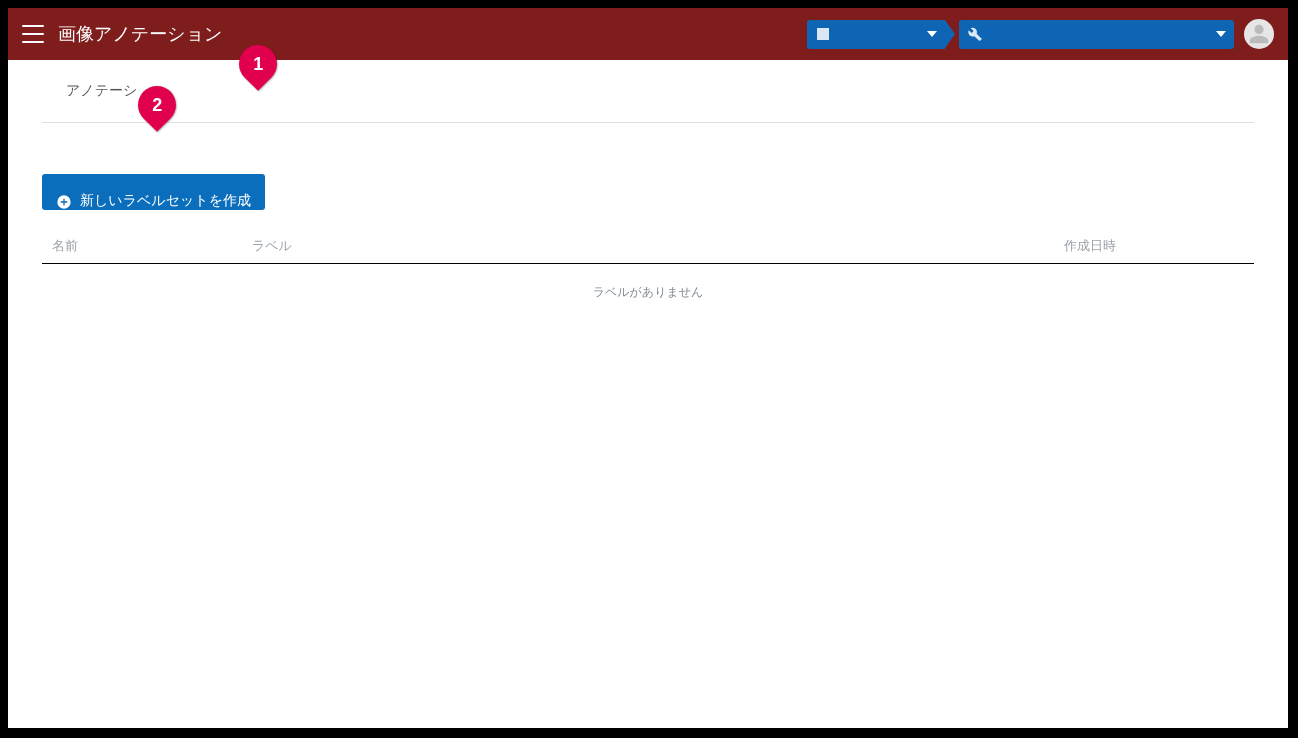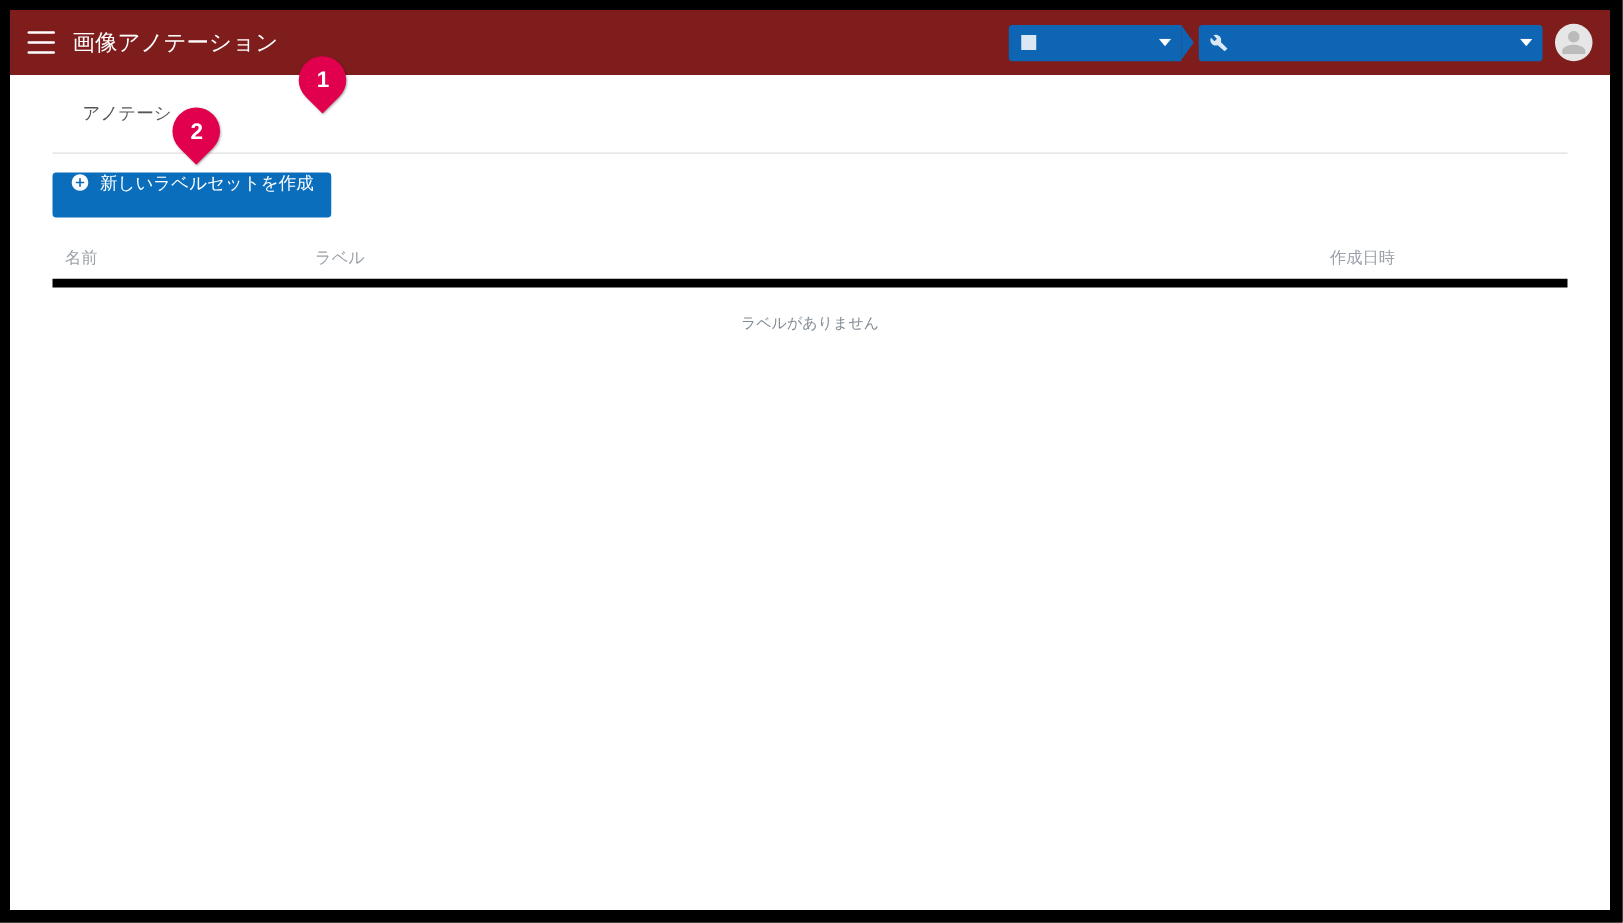--- a/index.html
+++ b/index.html
@@ -17,24 +17,24 @@
     .sel svg.icon { fill:#fff; opacity:0.85; margin-right:6px; }
     .sel svg.caret { fill:#fff; margin-left:auto; }
     .avatar { width:30px; height:30px; border-radius:50%; background:#e6e6e6; display:flex; align-items:center; justify-content:center; margin-left:10px; cursor:pointer; }
     .avatar svg { fill:#bbb; }
     .body { padding:0 34px; }
     .tabs { display:flex; height:63px; border-bottom:1px solid #e0e0e0;align-items:flex-end; }
     .tab { display:flex; align-items:center; padding:0 24px; height:100%; font-size:14px; color:#555; cursor:pointer; position:relative; }
     .tab.active { color:#0a6ebd; }
     .tab.active::after { content:""; position:absolute; left:0; right:0; bottom:-1px; height:2px; background:#0a6ebd; }
     .toolbar { padding:15px 0; }
-    .btn-primary { display:inline-flex; align-items:flex-start; height:36px; padding:0 14px; background:#0a6ebd; color:#fff; border-radius:3px; font-size:14px; cursor:pointer; }
+    .btn-primary { display:inline-flex; align-items:flex-end; height:36px; padding:0 14px; background:#0a6ebd; color:#fff; border-radius:3px; font-size:14px; cursor:pointer;margin-top:36px; }
     .btn-primary svg { fill:#fff; margin-right:8px; }
     .table { width:100%; }
-    .thead { display:flex; padding:8px 10px; font-size:13px; color:#9aa1a8; border-bottom:7px solid #000000; }
+    .thead { display:flex; padding:8px 10px; font-size:13px; color:#9aa1a8; border-bottom:1px solid #000000; }
     .col-name { width:200px; }
     .col-label { flex:1; }
     .col-date { width:180px; }
     .empty { text-align:center; font-size:12px; color:#808b95; padding:20px 0;font-family:Liberation Mono, monospace; }
     .callout { position:absolute; width:38px; height:50px; }
     .callout .pin { width:38px; height:38px; border-radius:19px 19px 19px 0; background:#e0004d; transform:rotate(-45deg); display:flex; align-items:center; justify-content:center; box-shadow:0 1px 2px rgba(0,0,0,0.35); }
     .callout .pin span { transform:rotate(45deg); color:#fff; font-size:18px; font-weight:600; }
     .callout.c1 { top:37px; left:231px; }
     .callout.c2 { top:78px; left:130px; }
   </style>

